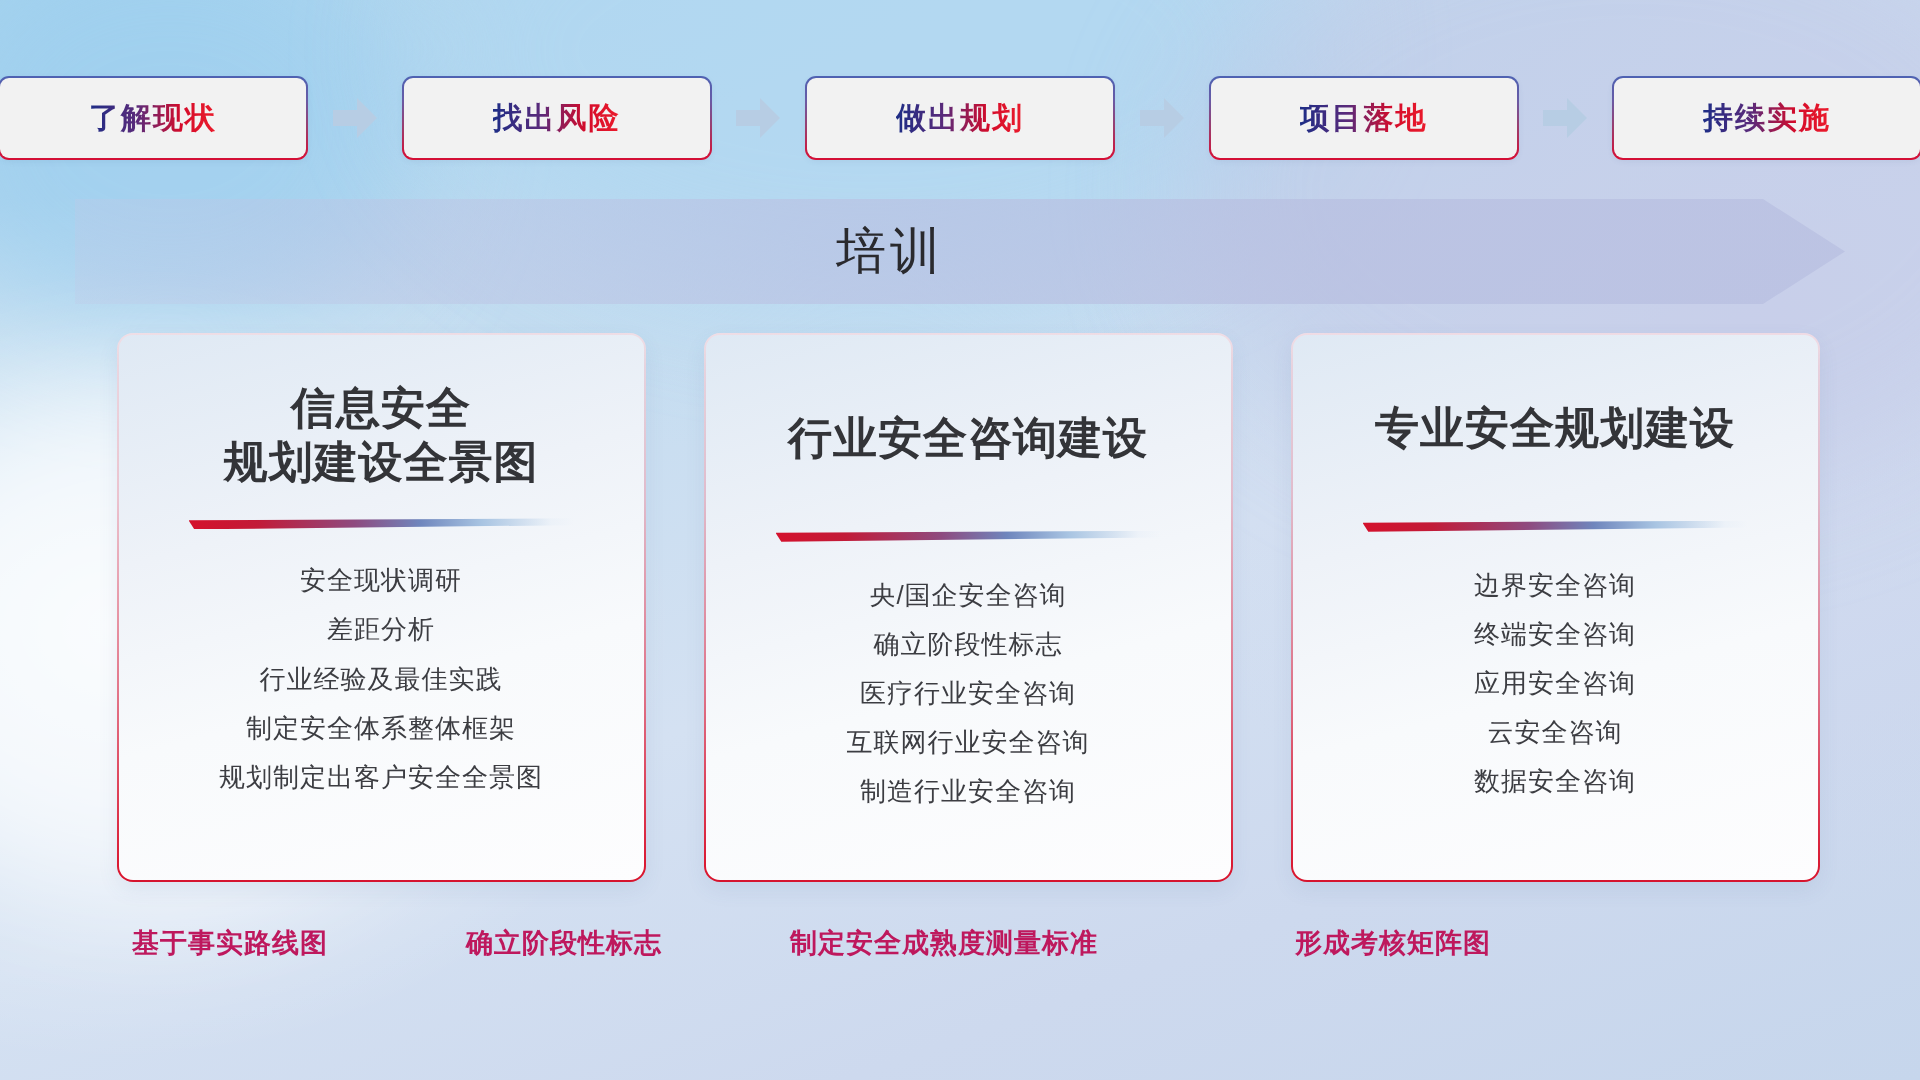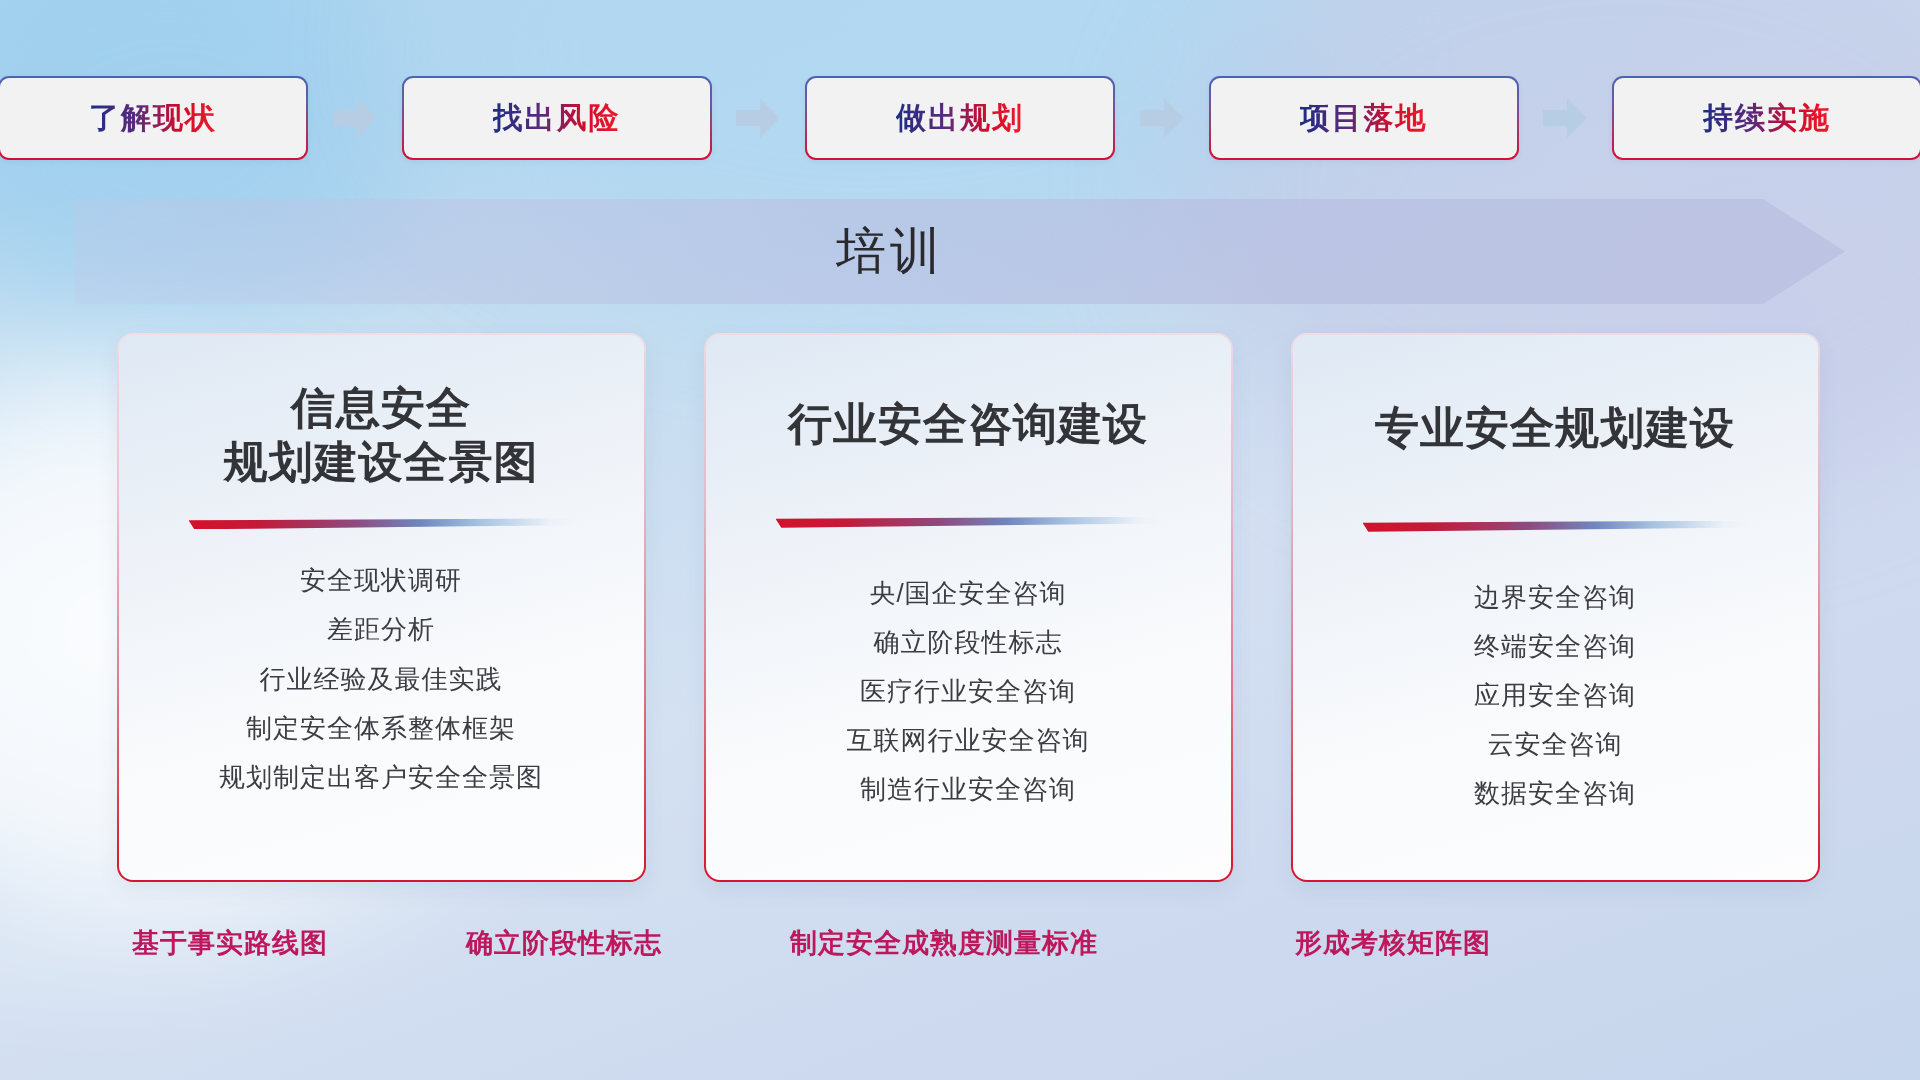--- a/index.html
+++ b/index.html
@@ -103,25 +103,25 @@
     margin-top:26px;
     display:flex; flex-direction:column; align-items:center; gap:14px;
     list-style:none;
   }
   .card-list li {
     font-size:26px; color:#3c3d42; letter-spacing:1px; line-height:1.35;
   }
   
   .card.c1 .card-title { margin-top:2px; }
   .card.c1 .card-divider { margin-top:30px; }
-  .card.c2 .card-title  { margin-top:18px; }
+  .card.c2 .card-title  { margin-top:32px; }
   .card.c2 .card-divider{ margin-top:66px; }
   .card.c3 .card-title  { margin-top:22px; }
   .card.c3 .card-divider{ margin-top:66px; }
-  .card.c2 .card-list, .card.c3 .card-list { margin-top:40px;justify-content:space-between; }
+  .card.c2 .card-list, .card.c3 .card-list { margin-top:28px;justify-content:space-between; }
 
   
   .footnotes { position:absolute; left:0; top:925px; width:1920px; height:46px; z-index:6; }
   .footnote {
     position:absolute; top:0;
     font-size:27px; font-weight:700; color:#be185d; letter-spacing:1px;
     white-space:nowrap;
   }
 </style>
 </head>

